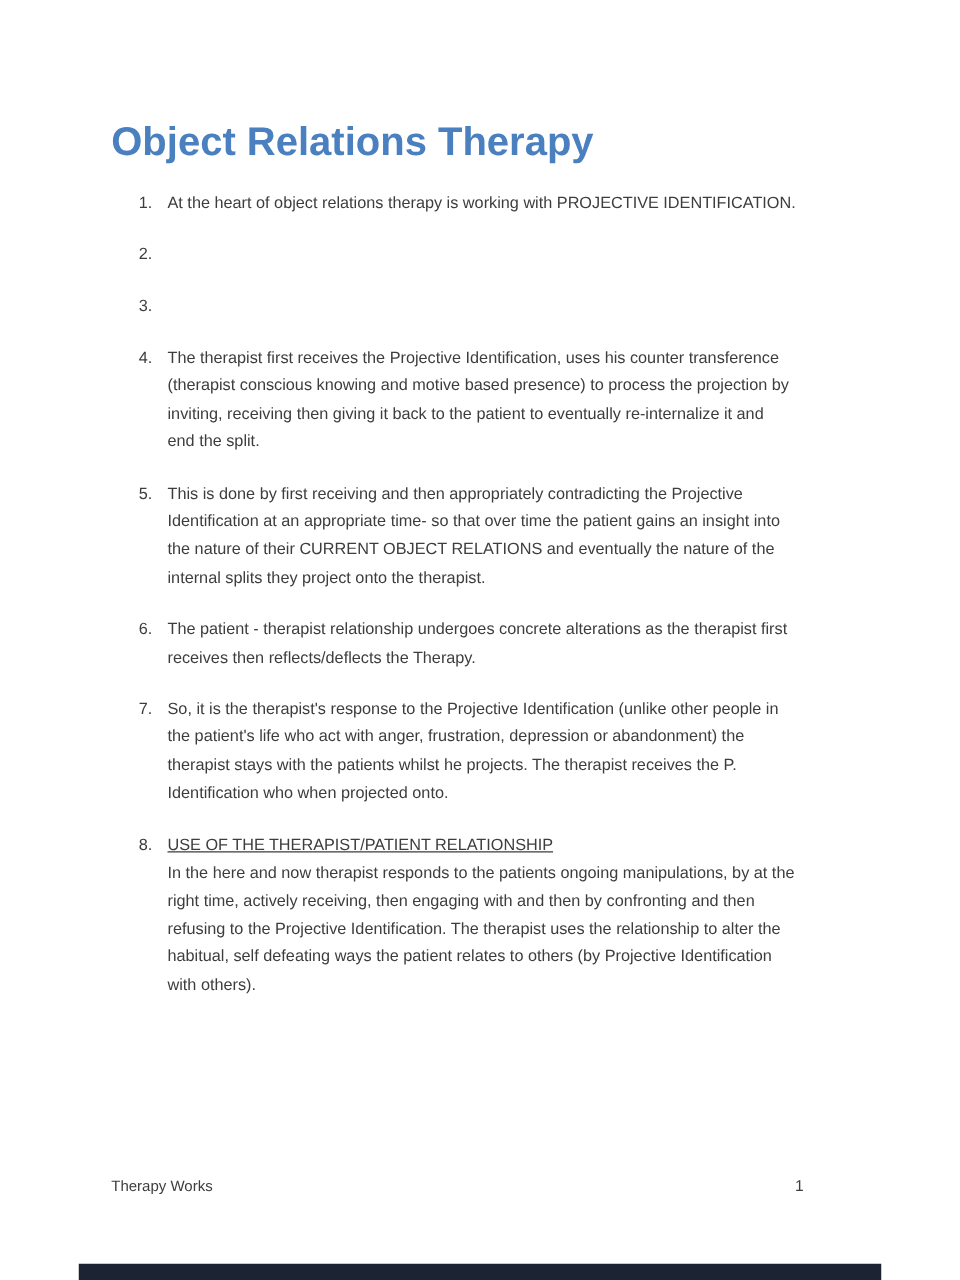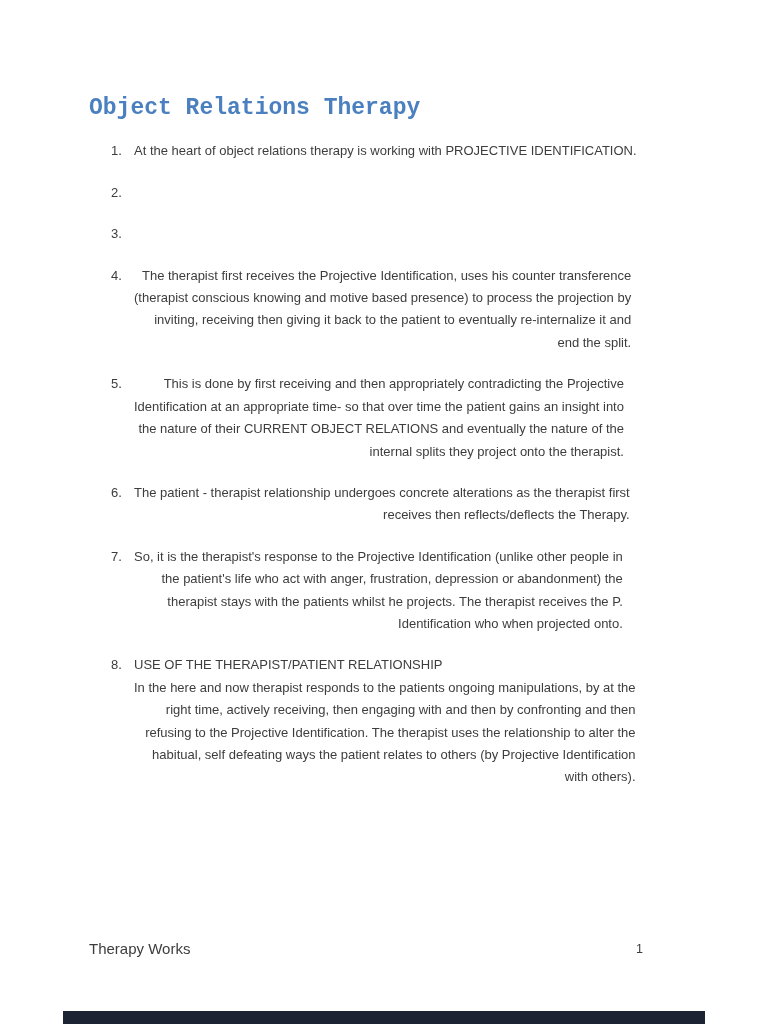--- a/index.html
+++ b/index.html
@@ -13,23 +13,23 @@
   }
   .page {
     position: relative;
     width: 768px; height: 1024px;
     background: #ffffff;
   }
   .content {
     padding: 95px 92px 0 89px;
   }
   .doc-title {
-    font-family: Liberation Mono, monospace;
+    font-family: Liberation Sans, sans-serif;
     font-weight: bold;
-    font-size: 23px;
+    font-size: 32px;
     line-height: 1.15;
     color: var(--title-color, #4b80c0);
     margin: 0 0 19px 0;
     letter-spacing: 0px;
   }
   ul.num-list {
     list-style: none;
     margin: 0 0 0 22px;
     padding: 0;
   }
@@ -39,29 +39,29 @@
     margin-bottom: 19px;
     font-size: 13px;
     line-height: 22.4px;
   }
   .num {
     flex: none;
     width: 23px;
   }
   .body-text {
     white-space: pre-line;
-    text-align: right;
   }
   .item-heading {
+    text-decoration: underline;
   }
   .footer-left {
     position: absolute;
     left: 89px;
     top: 941px;
-    font-size: 15px;
+    font-size: 12px;
     line-height: 16px;
   }
   .footer-page-num {
     position: absolute;
     left: 636px;
     top: 941px;
     font-size: 12.5px;
     line-height: 16px;
   }
   .bottom-bar {

